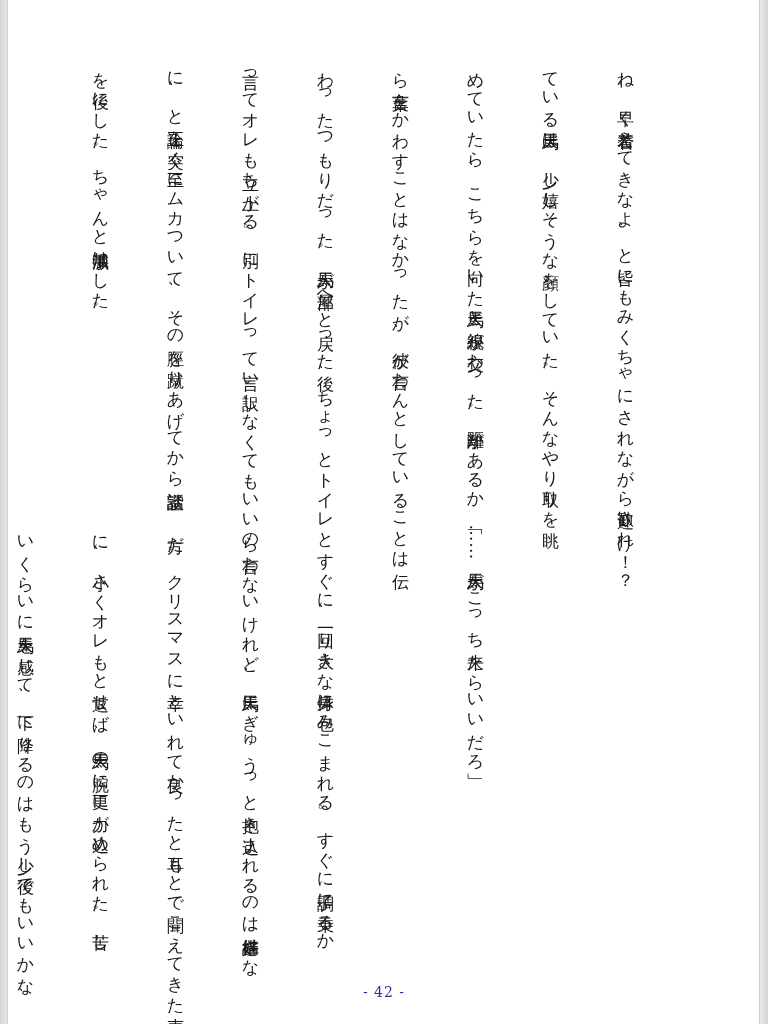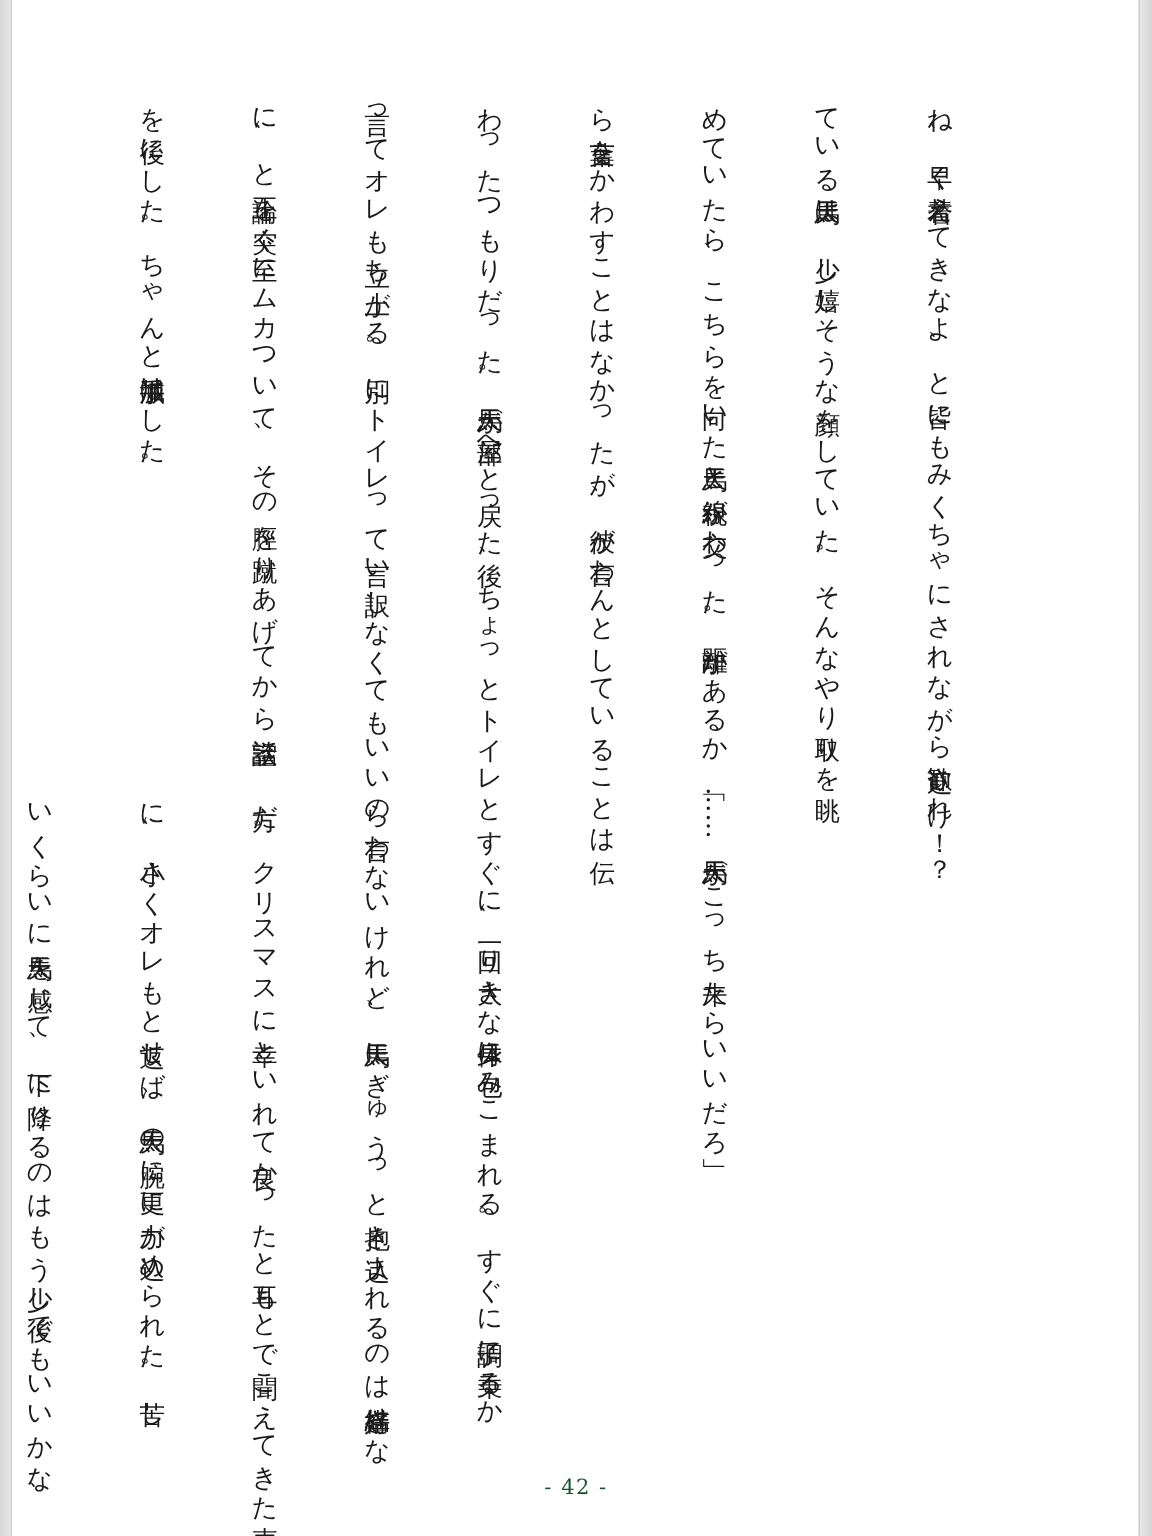--- a/index.html
+++ b/index.html
@@ -50,21 +50,21 @@
     .line {
       display: block;
     }
     .page-number {
       position: absolute;
       left: 0;
       width: 768px;
       top: 984px;
       text-align: center;
       font-size: 14px;
-      color: #14532d;
+      color: #4c1d95;
       letter-spacing: 1px;
     }
   </style>
 </head>
 <body>
 
 <div class="edge-left"></div>
 <div class="edge-right"></div>
 
 <div id="block-top" class="text-block">

